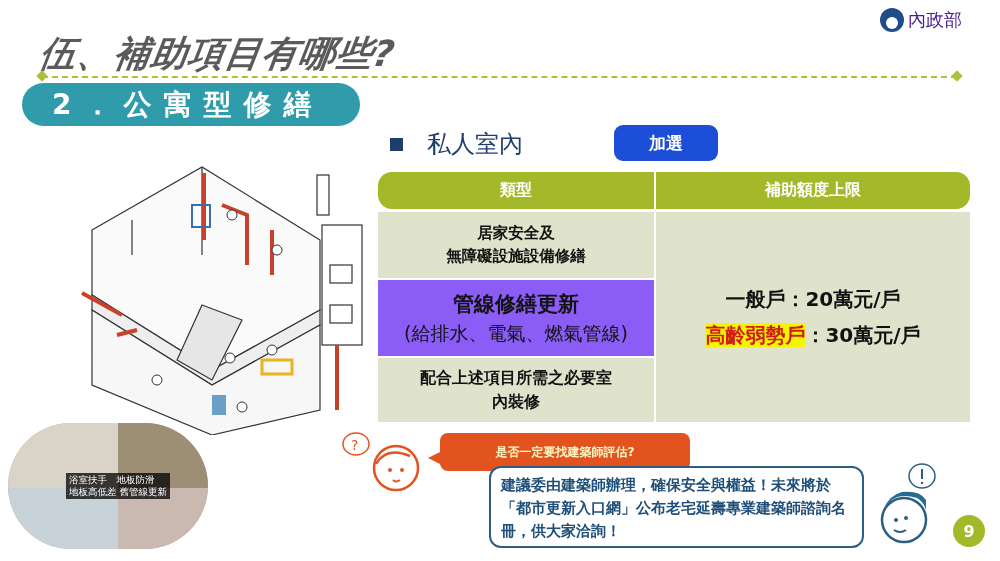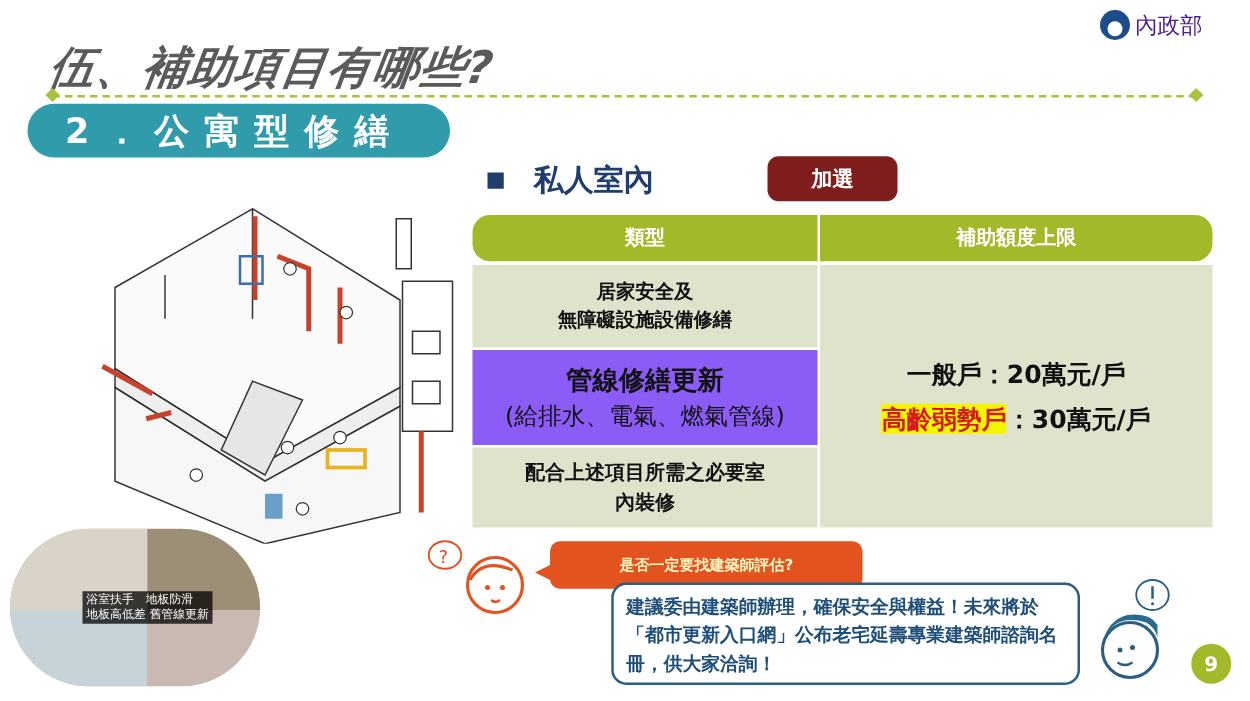--- a/index.html
+++ b/index.html
@@ -20,22 +20,22 @@
   .logo-text { font-size:18px; font-family:"DejaVu Serif", serif; color:#4c1d95; }
 
   
   .section-pill { left:22px; top:83px; width:338px; height:43px; background:#2f9bab; border-radius:22px;
                   color:#fff; font-size:28px; font-weight:bold; display:flex; align-items:center; padding-left:30px;
                   box-sizing:border-box; letter-spacing:12px; }
 
   
   .sub-heading { left:390px; top:128px; display:flex; align-items:center; gap:24px; }
   .square-bullet { width:13px; height:13px; background:#1f3e6e; }
-  .sub-heading-text { font-size:24px; font-weight:bold; color:#1f3e6e; }
-  .optional-badge { left:614px; top:125px; width:104px; height:36px; background:#7f1d1d; border-radius:9px;
+  .sub-heading-text { font-size:24px; font-weight:normal; color:#1f3e6e; }
+  .optional-badge { left:614px; top:125px; width:104px; height:36px; background:#1d4ed8; border-radius:9px;
                     color:#fff; font-size:17px; font-weight:bold; display:flex; align-items:center; justify-content:center; }
 
   
   .table { left:378px; top:172px; width:592px; }
   .thead { display:flex; height:37px; background:#a4b92a; color:#fff; font-weight:bold; font-size:16px;border-radius:14px; }
   .th { display:flex; align-items:center; justify-content:center; }
   .th.c1 { width:276px; border-right:2px solid #fff; }
   .th.c2 { flex:1; }
   .tbody { display:flex; margin-top:3px; }
   .col1 { width:276px; display:flex; flex-direction:column; border-right:2px solid #fff; }

